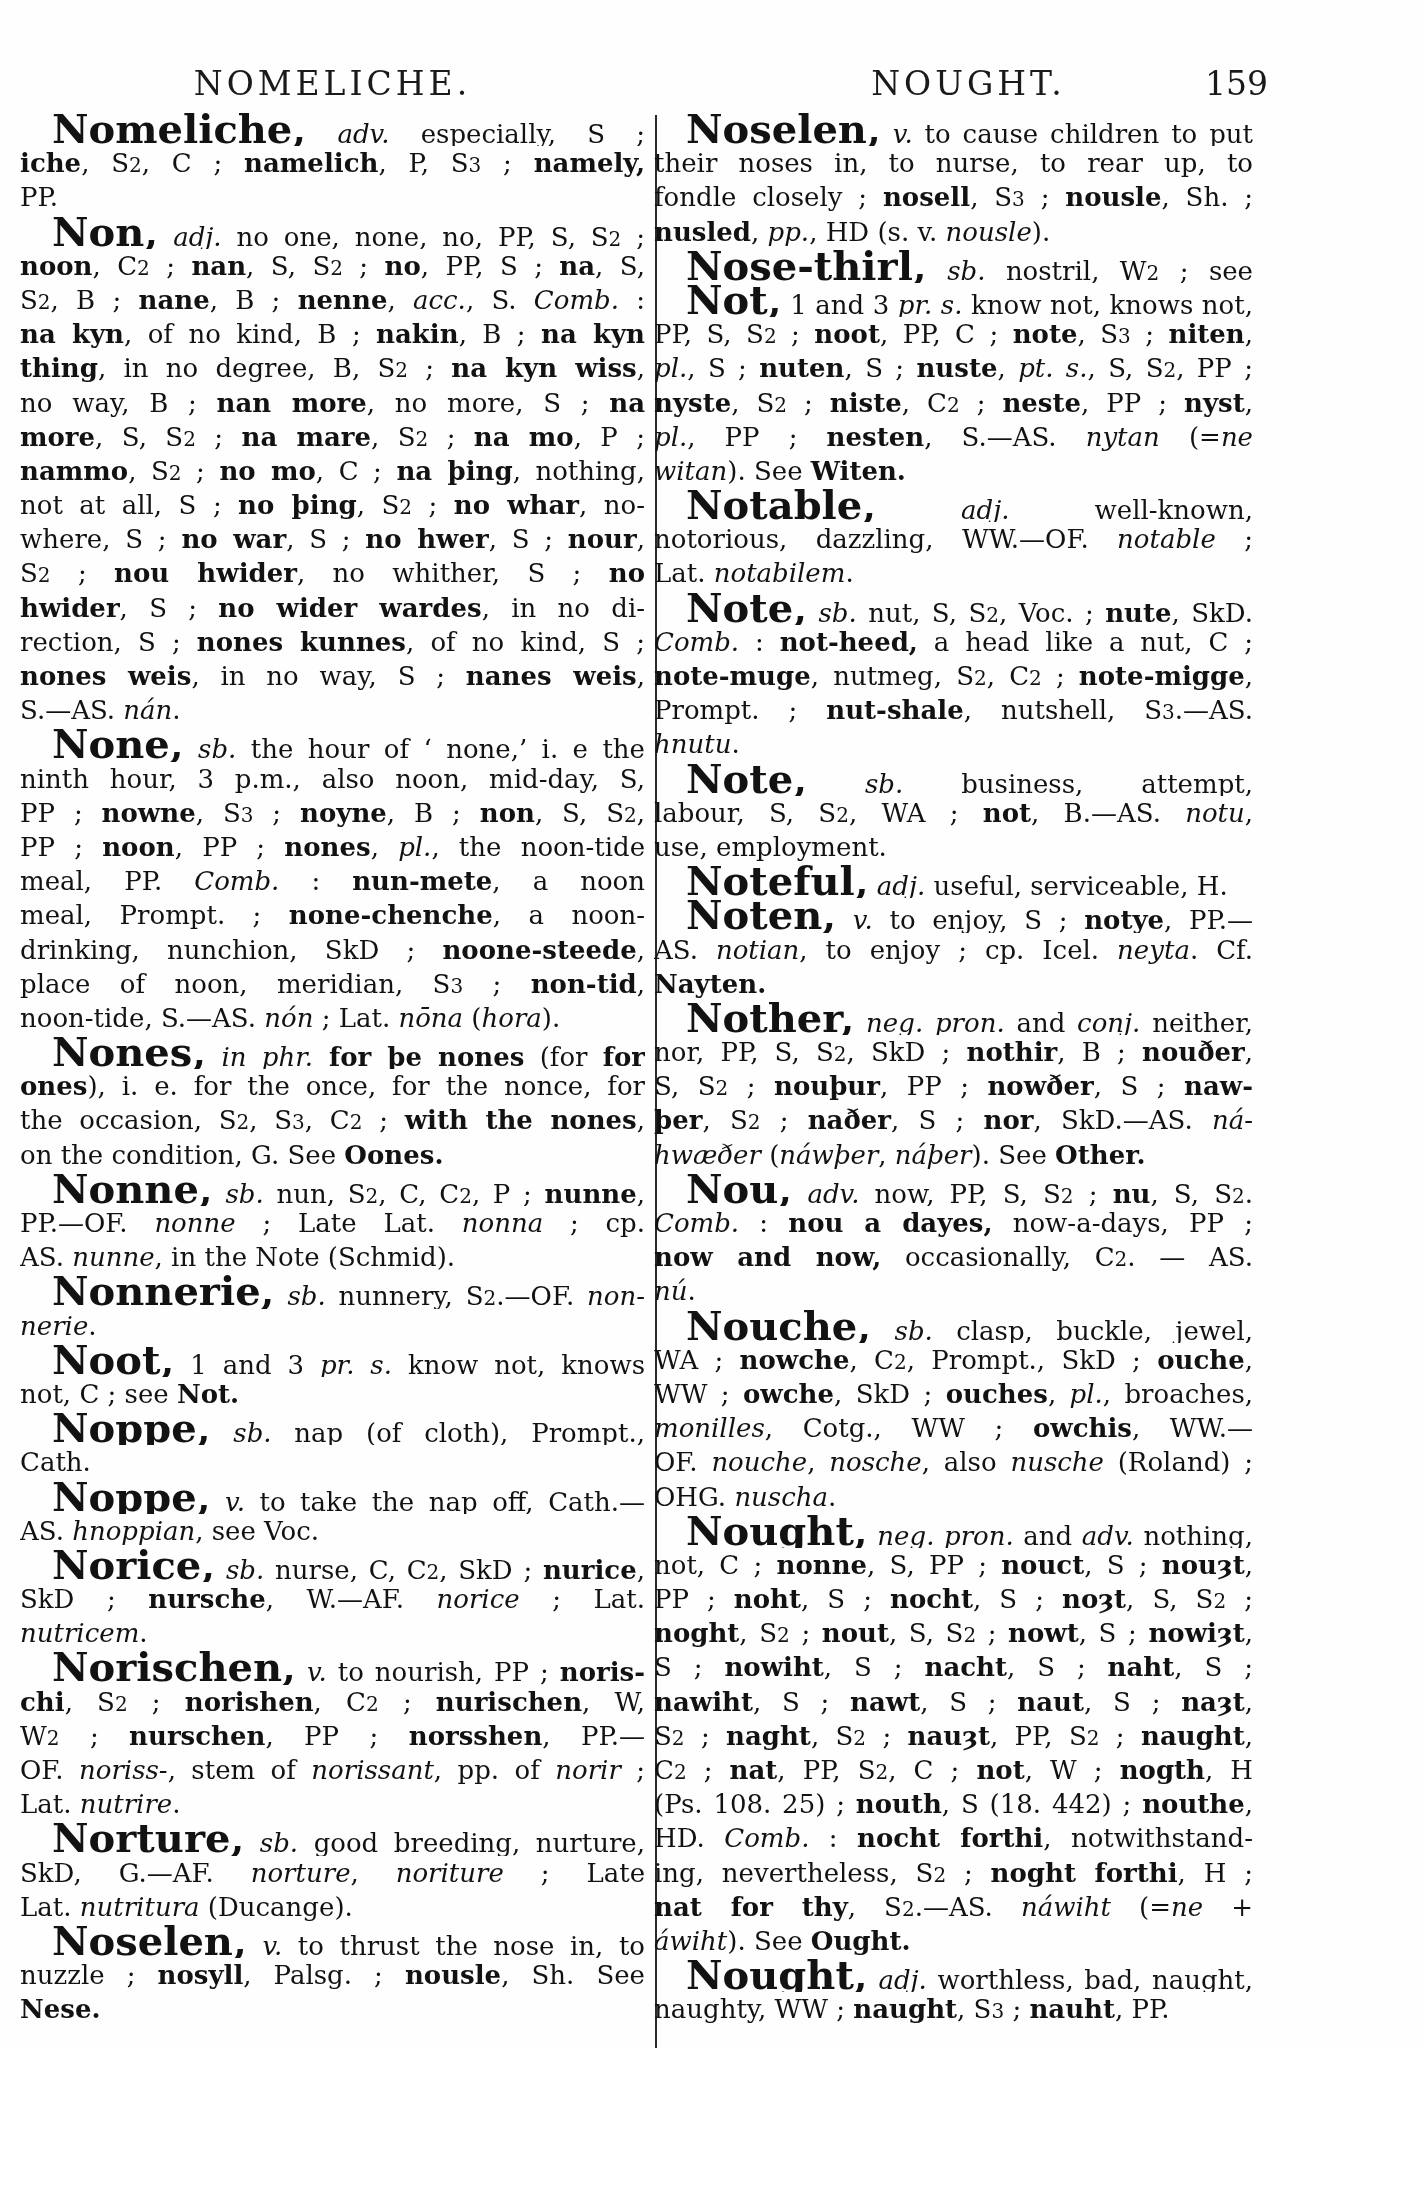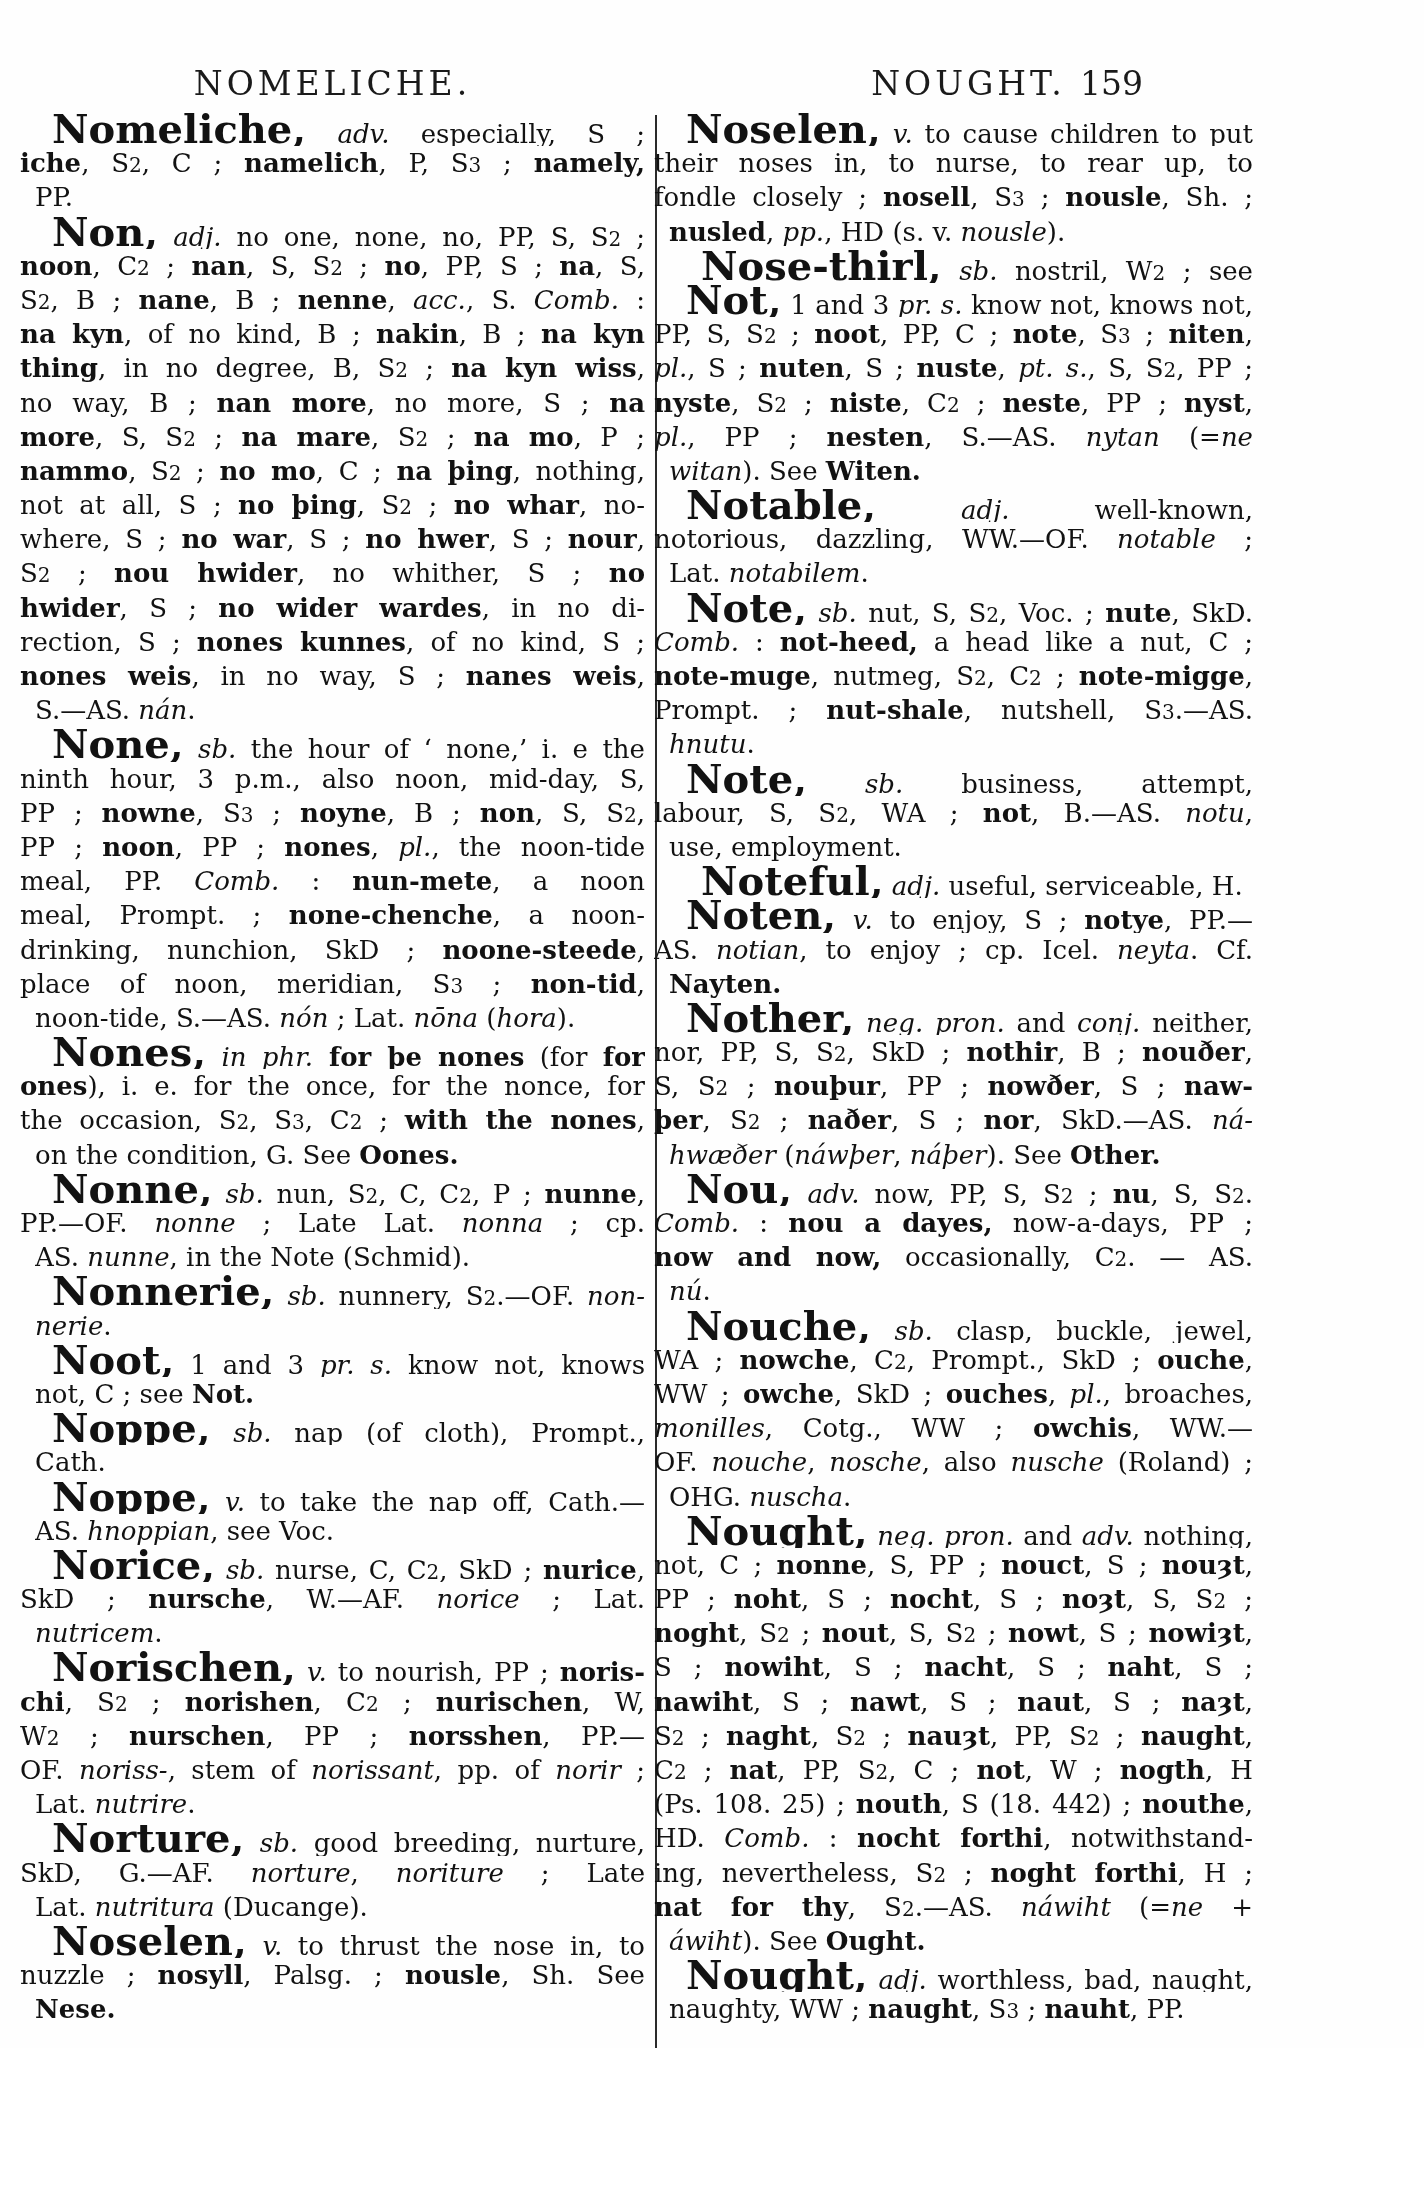--- a/index.html
+++ b/index.html
@@ -25,21 +25,21 @@
     color: #1a1a1a;
   }
   .head-left  { left: 20px;  width: 625px; }
   .head-right { left: 669px; width: 599px; }
   .page-number {
     position: absolute;
     top: 64px;
     left: 1080px;
     width: 188px;
     font-size: 33px;
-    text-align: left;
+    text-align: right;
     color: #1a1a1a;
   }
   .column {
     position: absolute;
     top: 112px;
   }
   .col-left  { left: 20px;  width: 625px; }
   .col-right { left: 654px; width: 599px; }
   .divider {
     position: absolute;
@@ -51,21 +51,21 @@
   }
   .line {
     height: 34.2px;
     line-height: 34.2px;
     font-size: 26px;
     text-align: justify;
     text-align-last: justify;
     overflow: hidden;
     white-space: normal;
   }
-  .line.last { text-align-last: left; margin-left: 15px; }
+  .line.last { text-align-last: left; }
   .line.indent { text-indent: 32px; }
   .h { font-weight: bold; font-size: 40px; }
   .b { font-weight: bold; }
   .i { font-style: italic; }
   .sg { font-size: 20px; }
 </style>
 </head>
 <body>
 
 <div class="page">

